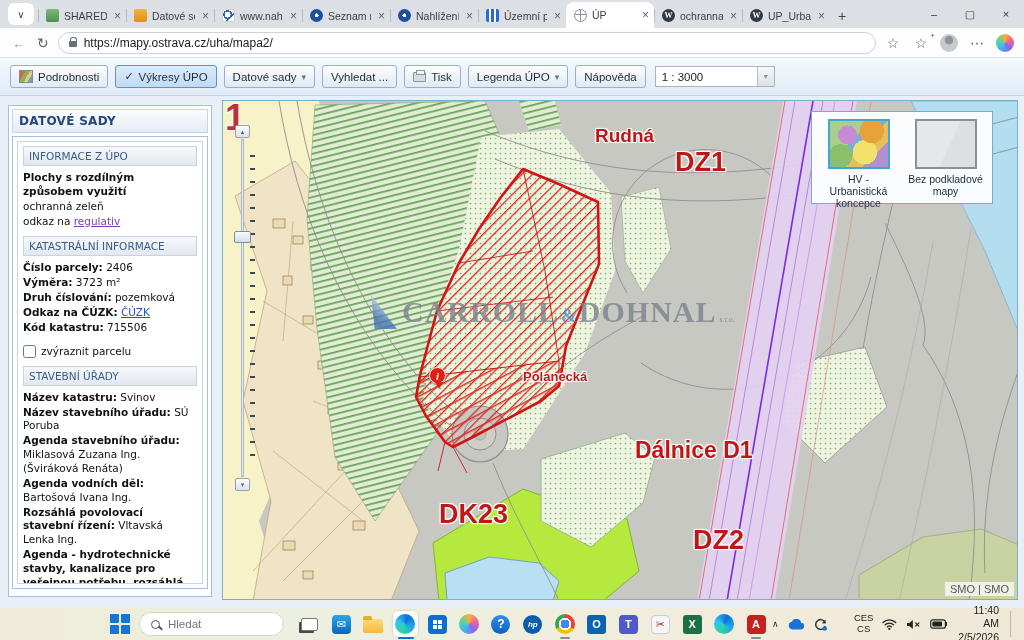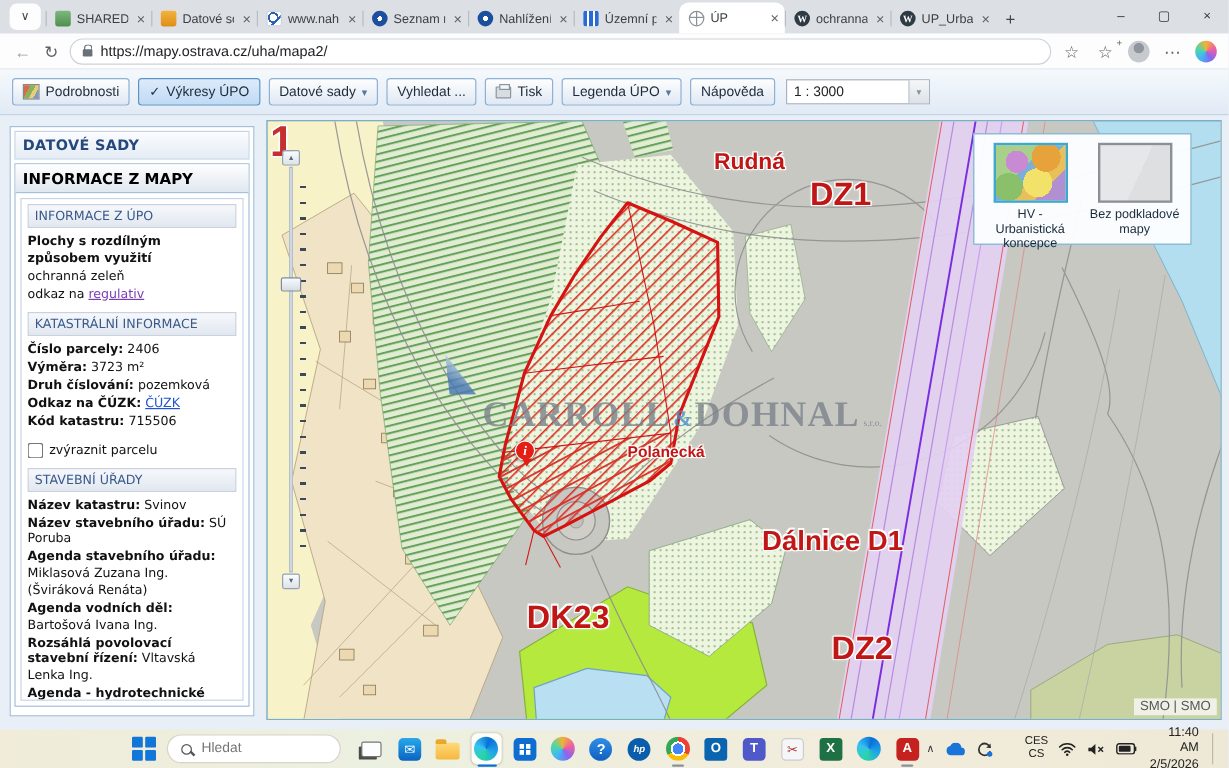--- a/index.html
+++ b/index.html
@@ -99,21 +99,21 @@
   .sl-track { position:absolute; left:8px; top:14px; width:3px; height:338px; background:#e9eef4; border:1px solid #a8b4c2; }
   .sl-ticks { position:absolute; left:17px; top:30px; width:5px; height:310px; background:repeating-linear-gradient(to bottom,#3a4a5a 0 2px,transparent 2px 13px); }
   .sl-handle { position:absolute; left:1px; top:106px; width:17px; height:12px; background:linear-gradient(#f8fafc,#d6dde6); border:1px solid #7e8ea2; border-radius:2px; }
 
   .marker { position:absolute; left:206px; top:266px; width:17px; height:17px; background:#e41e14; border:1.5px solid #fff; border-radius:50%; box-shadow:0 1px 3px rgba(0,0,0,.5); z-index:4; }
   .marker:after { content:"i"; position:absolute; inset:0; color:#fff; font:italic 700 11px "Liberation Serif",serif; display:flex; align-items:center; justify-content:center; }
   .marker:before { content:""; position:absolute; left:5px; top:14px; border-left:4px solid transparent; border-right:4px solid transparent; border-top:7px solid #e41e14; }
 
   .watermark { position:absolute; left:148px; top:194px; display:flex; align-items:baseline; z-index:3; opacity:.82; font-family:"Liberation Serif",serif; color:#7d848c; }
   .wm-tri { align-self:flex-start; width:26px; height:34px; background:linear-gradient(205deg,#e8f0fa 10%,#4a78b4 70%); clip-path:polygon(0 0,100% 100%,14% 100%); margin-right:5px; }
-  .wm-main { font-size:30px; font-weight:600; letter-spacing:1px;margin-top:34px; }
+  .wm-main { font-size:30px; font-weight:600; letter-spacing:1px; }
   .wm-amp { font-size:19px; color:#4a90c8; font-weight:700; margin:0 2px; }
   .wm-suffix { font-size:8px; margin-left:3px; }
 
   .attrib { position:absolute; right:3px; bottom:3px; background:rgba(242,242,236,.92); padding:1px 5px; font-size:11px; color:#555; z-index:5; }
 
   
   .taskbar { position:absolute; left:0; top:608px; width:1024px; height:32px; background:linear-gradient(90deg,#f0ecd9,#ecf0e0 30%,#f2ecdc 70%,#eee8d6); display:flex; align-items:center; }
   .tb-spacer { width:106px; }
   .start { width:20px; height:20px; display:grid; grid-template-columns:9px 9px; gap:1.5px; margin:0 9px; }
   .start i { background:#1275d8; border-radius:1px; }
@@ -264,21 +264,20 @@
     </button>
     <div class="scale-box">
       <span>1 : 3000</span>
       <span class="combo-arrow">▾</span>
     </div>
   </div>
 
   <div class="sidebar">
     <div class="sb-title">DATOVÉ SADY</div>
     <div class="sb-panel">
-      <div class="sb-panel-title">INFORMACE Z MAPY</div>
       <div class="sb-body">
 
         <div class="sec-head first">INFORMACE Z ÚPO</div>
         <p class="fld"><b>Plochy s rozdílným způsobem využití</b></p>
         <p class="fld">ochranná zeleň</p>
         <p class="fld"><span>odkaz na</span> <a class="purple" href="#">regulativ</a></p>
 
         <div class="sec-head">KATASTRÁLNÍ INFORMACE</div>
         <p class="fld"><b>Číslo parcely:</b> <span>2406</span></p>
         <p class="fld"><b>Výměra:</b> <span>3723 m²</span></p>

